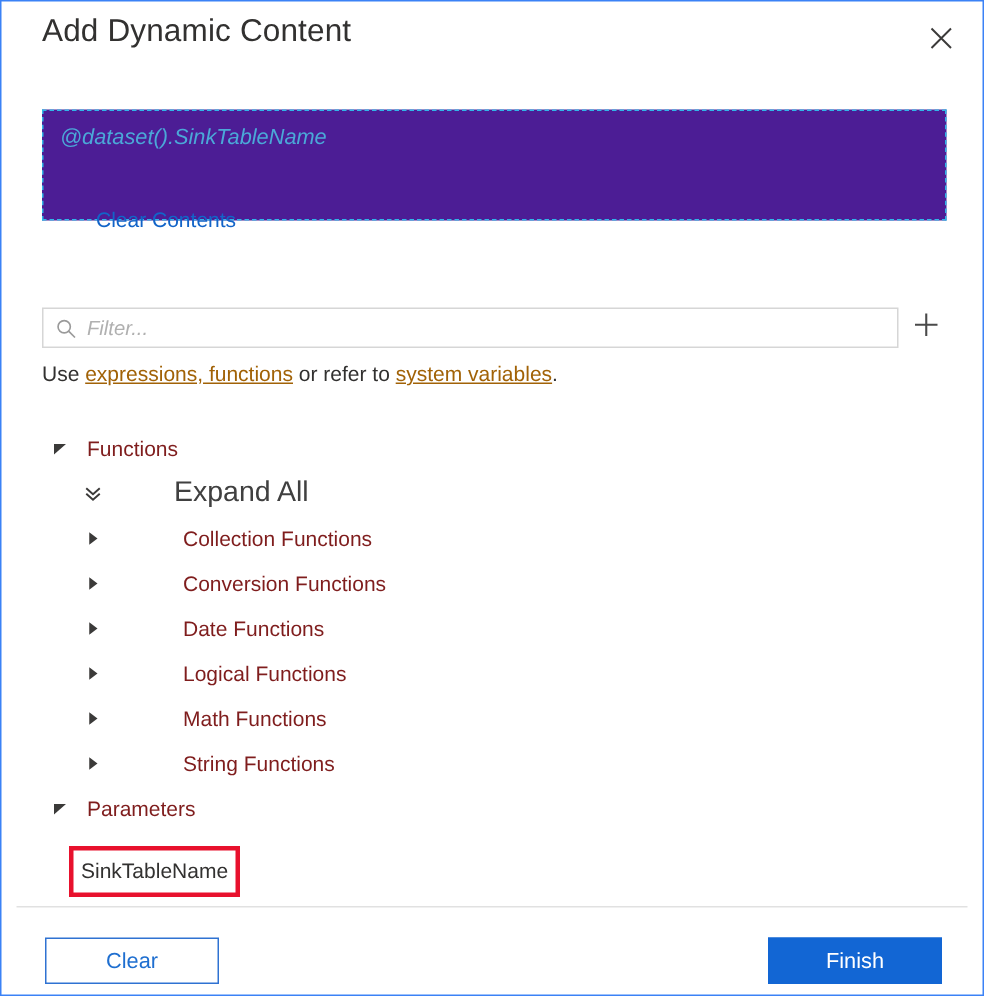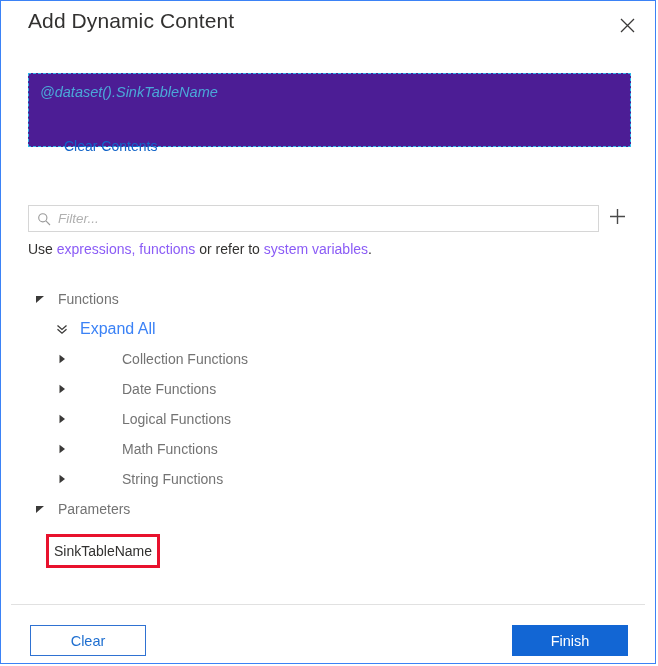--- a/index.html
+++ b/index.html
@@ -153,21 +153,22 @@
   
   .help-line {
     position: absolute;
     left: 27px;
     top: 240px;
     font-size: 14px;
     color: #323130;
     white-space: nowrap;
   }
   .help-line .link {
-    color: #8b5cf6;
+    color: #a16207;
+    text-decoration: underline;
     cursor: pointer;
   }
 
   
   .tree {
     position: absolute;
     left: 27px;
     top: 283px;
     width: 600px;
   }
@@ -187,25 +188,26 @@
     flex: 0 0 auto;
     width: 16px;
     height: 16px;
     margin-right: 10px;
     display: flex;
     align-items: center;
     justify-content: center;
   }
   .tree-label {
     font-size: 14px;
-    color: #737373;
+    color: #7f1d1d;
   }
   .tree-label.link-label {
-    color: #3b82f6;
-    font-size: 16px;
+    color: #404040;
+    font-size: 19px;
+    margin-left: 36px;
   }
   .tree-label.leaf-label {
     font-size: 14px;
     color: #323130;
   }
 
   
   .leaf-highlight-wrap {
     position: relative;
     display: inline-block;
@@ -333,20 +335,28 @@
 
     <div class="tree-row child">
       <span class="tri">
         <svg width="10" height="10" viewBox="0 0 10 10" aria-hidden="true">
           <path d="M2.5 0.8 L8 5 L2.5 9.2 Z" fill="#3b3a39"></path>
         </svg>
       </span>
       <span class="tree-label">Collection Functions</span>
     </div>
 
+    <div class="tree-row child">
+      <span class="tri">
+        <svg width="10" height="10" viewBox="0 0 10 10" aria-hidden="true">
+          <path d="M2.5 0.8 L8 5 L2.5 9.2 Z" fill="#3b3a39"></path>
+        </svg>
+      </span>
+      <span class="tree-label">Conversion Functions</span>
+    </div>
 
     <div class="tree-row child">
       <span class="tri">
         <svg width="10" height="10" viewBox="0 0 10 10" aria-hidden="true">
           <path d="M2.5 0.8 L8 5 L2.5 9.2 Z" fill="#3b3a39"></path>
         </svg>
       </span>
       <span class="tree-label">Date Functions</span>
     </div>
 

